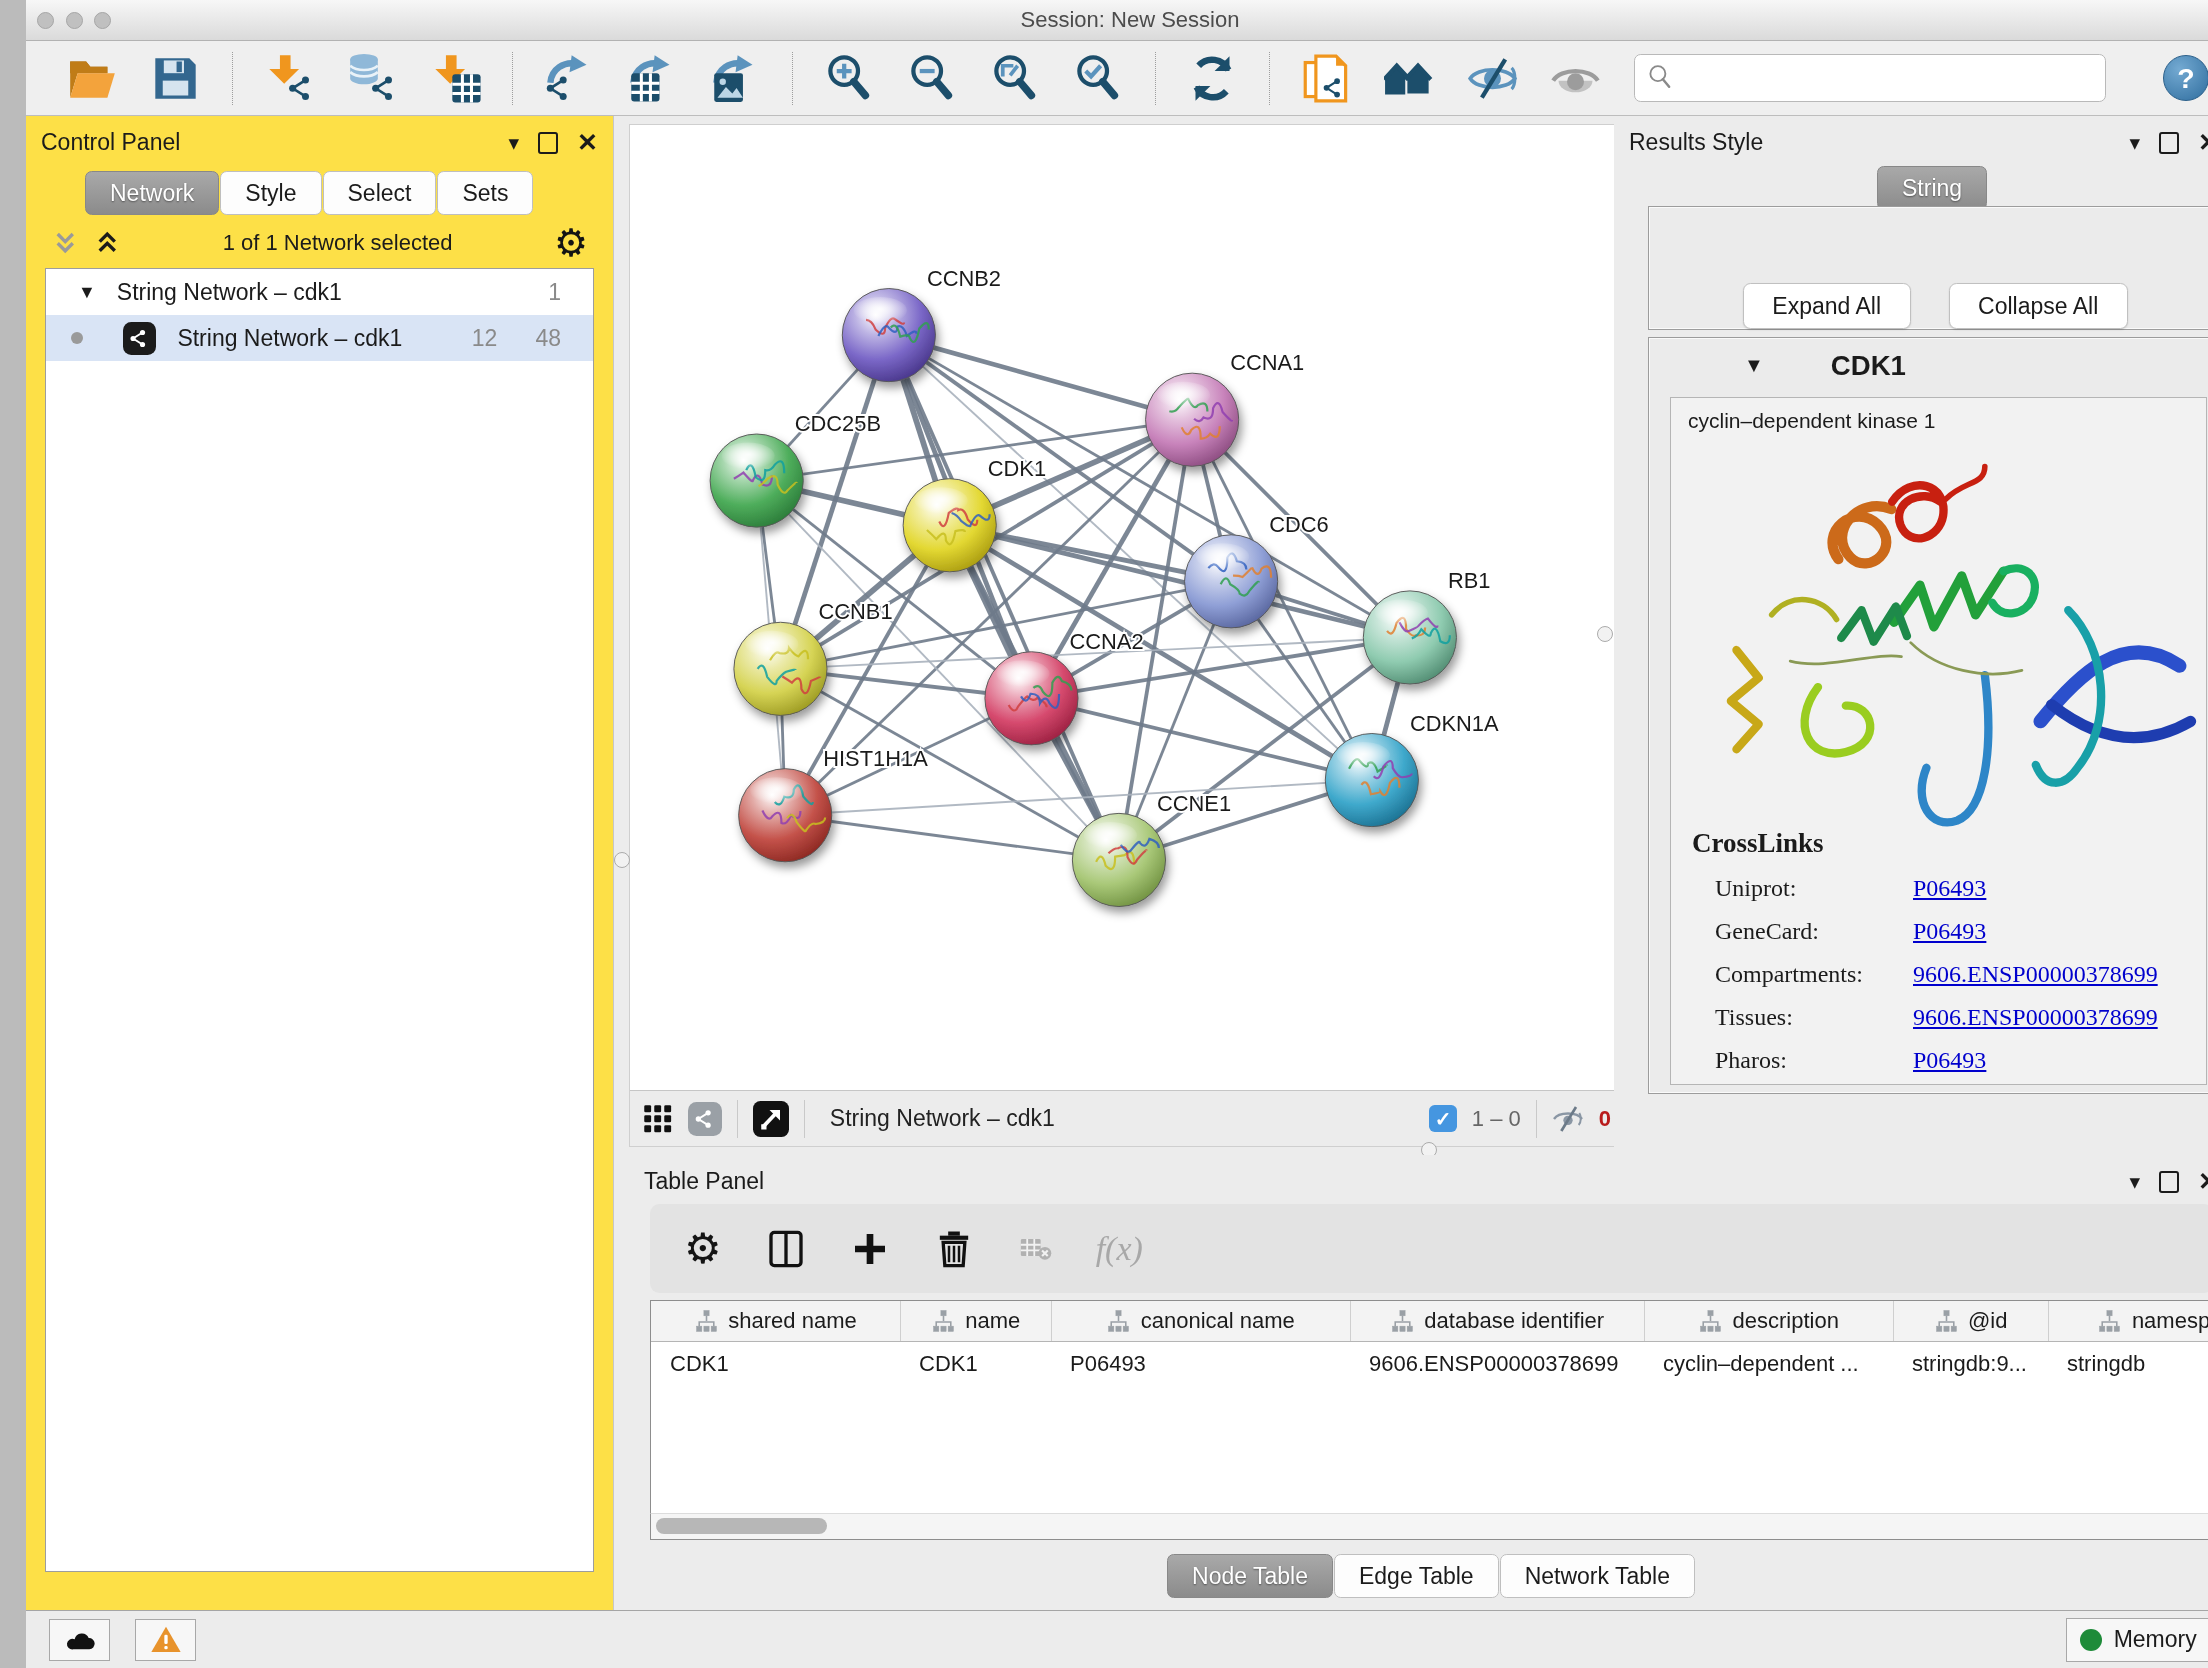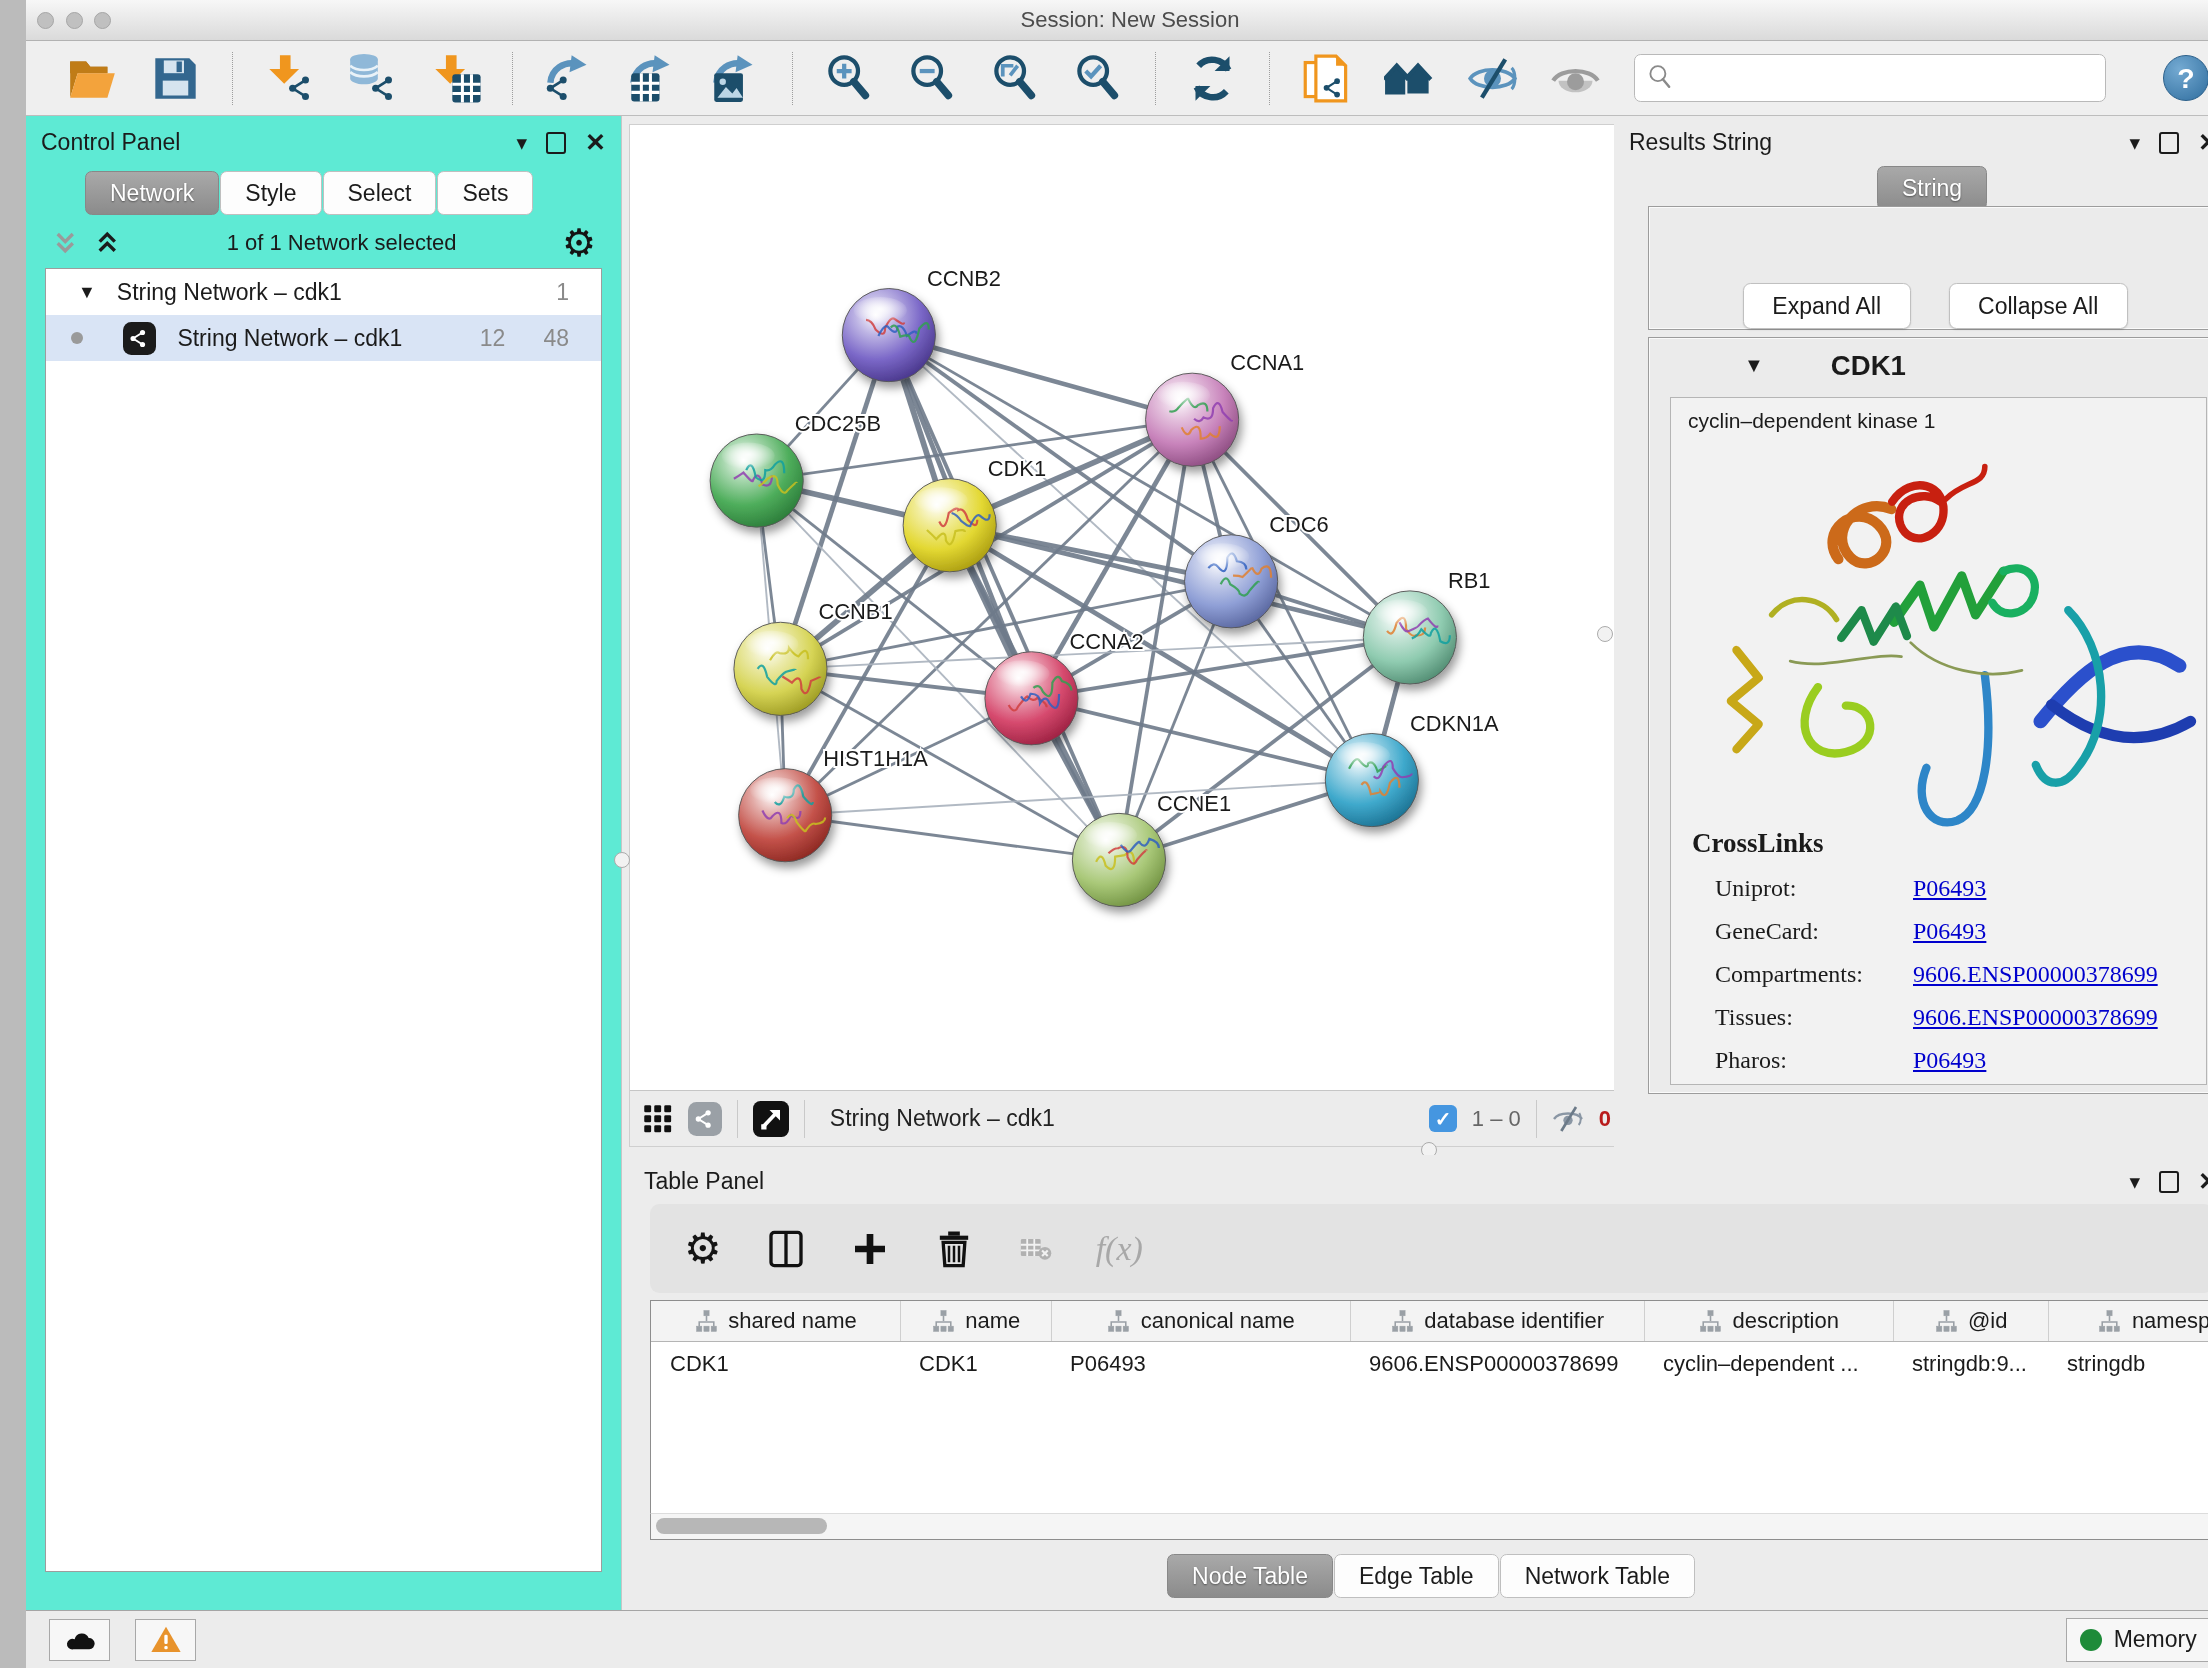--- a/index.html
+++ b/index.html
@@ -37,21 +37,21 @@
   .ph-float{width:16px;height:18px;border:2.4px solid #1b1b1b;border-radius:2.9px;}
   .ph-close{font-size:25px;font-weight:bold;line-height:1;}
 
   .tab{height:42px;display:flex;align-items:center;padding:0 24px;font-size:23px;
     background:#fdfdfd;border:1px solid #bfbfbf;border-radius:6.7px;margin-right:1px;}
   .tab.active{background:linear-gradient(#a9a9a9,#8b8b8b);color:#fff;border-color:#888;
     text-shadow:0 1px 1.9px rgba(0,0,0,.45);}
 
   
   .control-panel{position:absolute;left:0;top:116px;width:587px;bottom:58px;
-    background:#5eead4;border-right:1px solid #c6c6c6;padding-left:8px;}
+    background:#fde047;border-right:1px solid #c6c6c6;}
   .cp-tabs{position:absolute;left:59px;top:55px;display:flex;}
   .cp-status{position:absolute;left:0;right:0;top:105px;height:44px;display:flex;
     align-items:center;padding:0 25px;}
   .cp-status svg{width:28.5px;height:28.5px;}
   .cp-status .txt{flex:1;text-align:center;font-size:22px;}
   .gear{font-family:"DejaVu Sans",sans-serif;font-size:38px;line-height:1;color:#141414;}
   .cp-tree{position:absolute;left:19px;right:19px;top:152px;bottom:38px;background:#fff;
     border:1px solid #9d9d9d;}
   .tree-row{height:46px;display:flex;align-items:center;font-size:23px;}
   .tree-row.selected{background:#d9e4f5;}
@@ -670,21 +670,21 @@
         </svg>
     </div>
   </div>
 
   <div class="handle-dot" style="left:588px;top:852px;"></div>
   <div class="handle-dot" style="left:1571px;top:626px;"></div>
   <div class="handle-dot" style="left:1395px;top:1142px;"></div>
 
   <aside class="results-panel">
     <div class="panel-header">
-      <span>Results String</span>
+      <span>Results Style</span>
       <span class="ph-icons">
         <span class="ph-tri">▾</span>
         <span class="ph-float"></span>
         <span class="ph-close">✕</span>
       </span>
     </div>
     <div class="rp-tab">
       <div class="tab active">String</div>
     </div>
     <div class="rp-box rp-box1">

